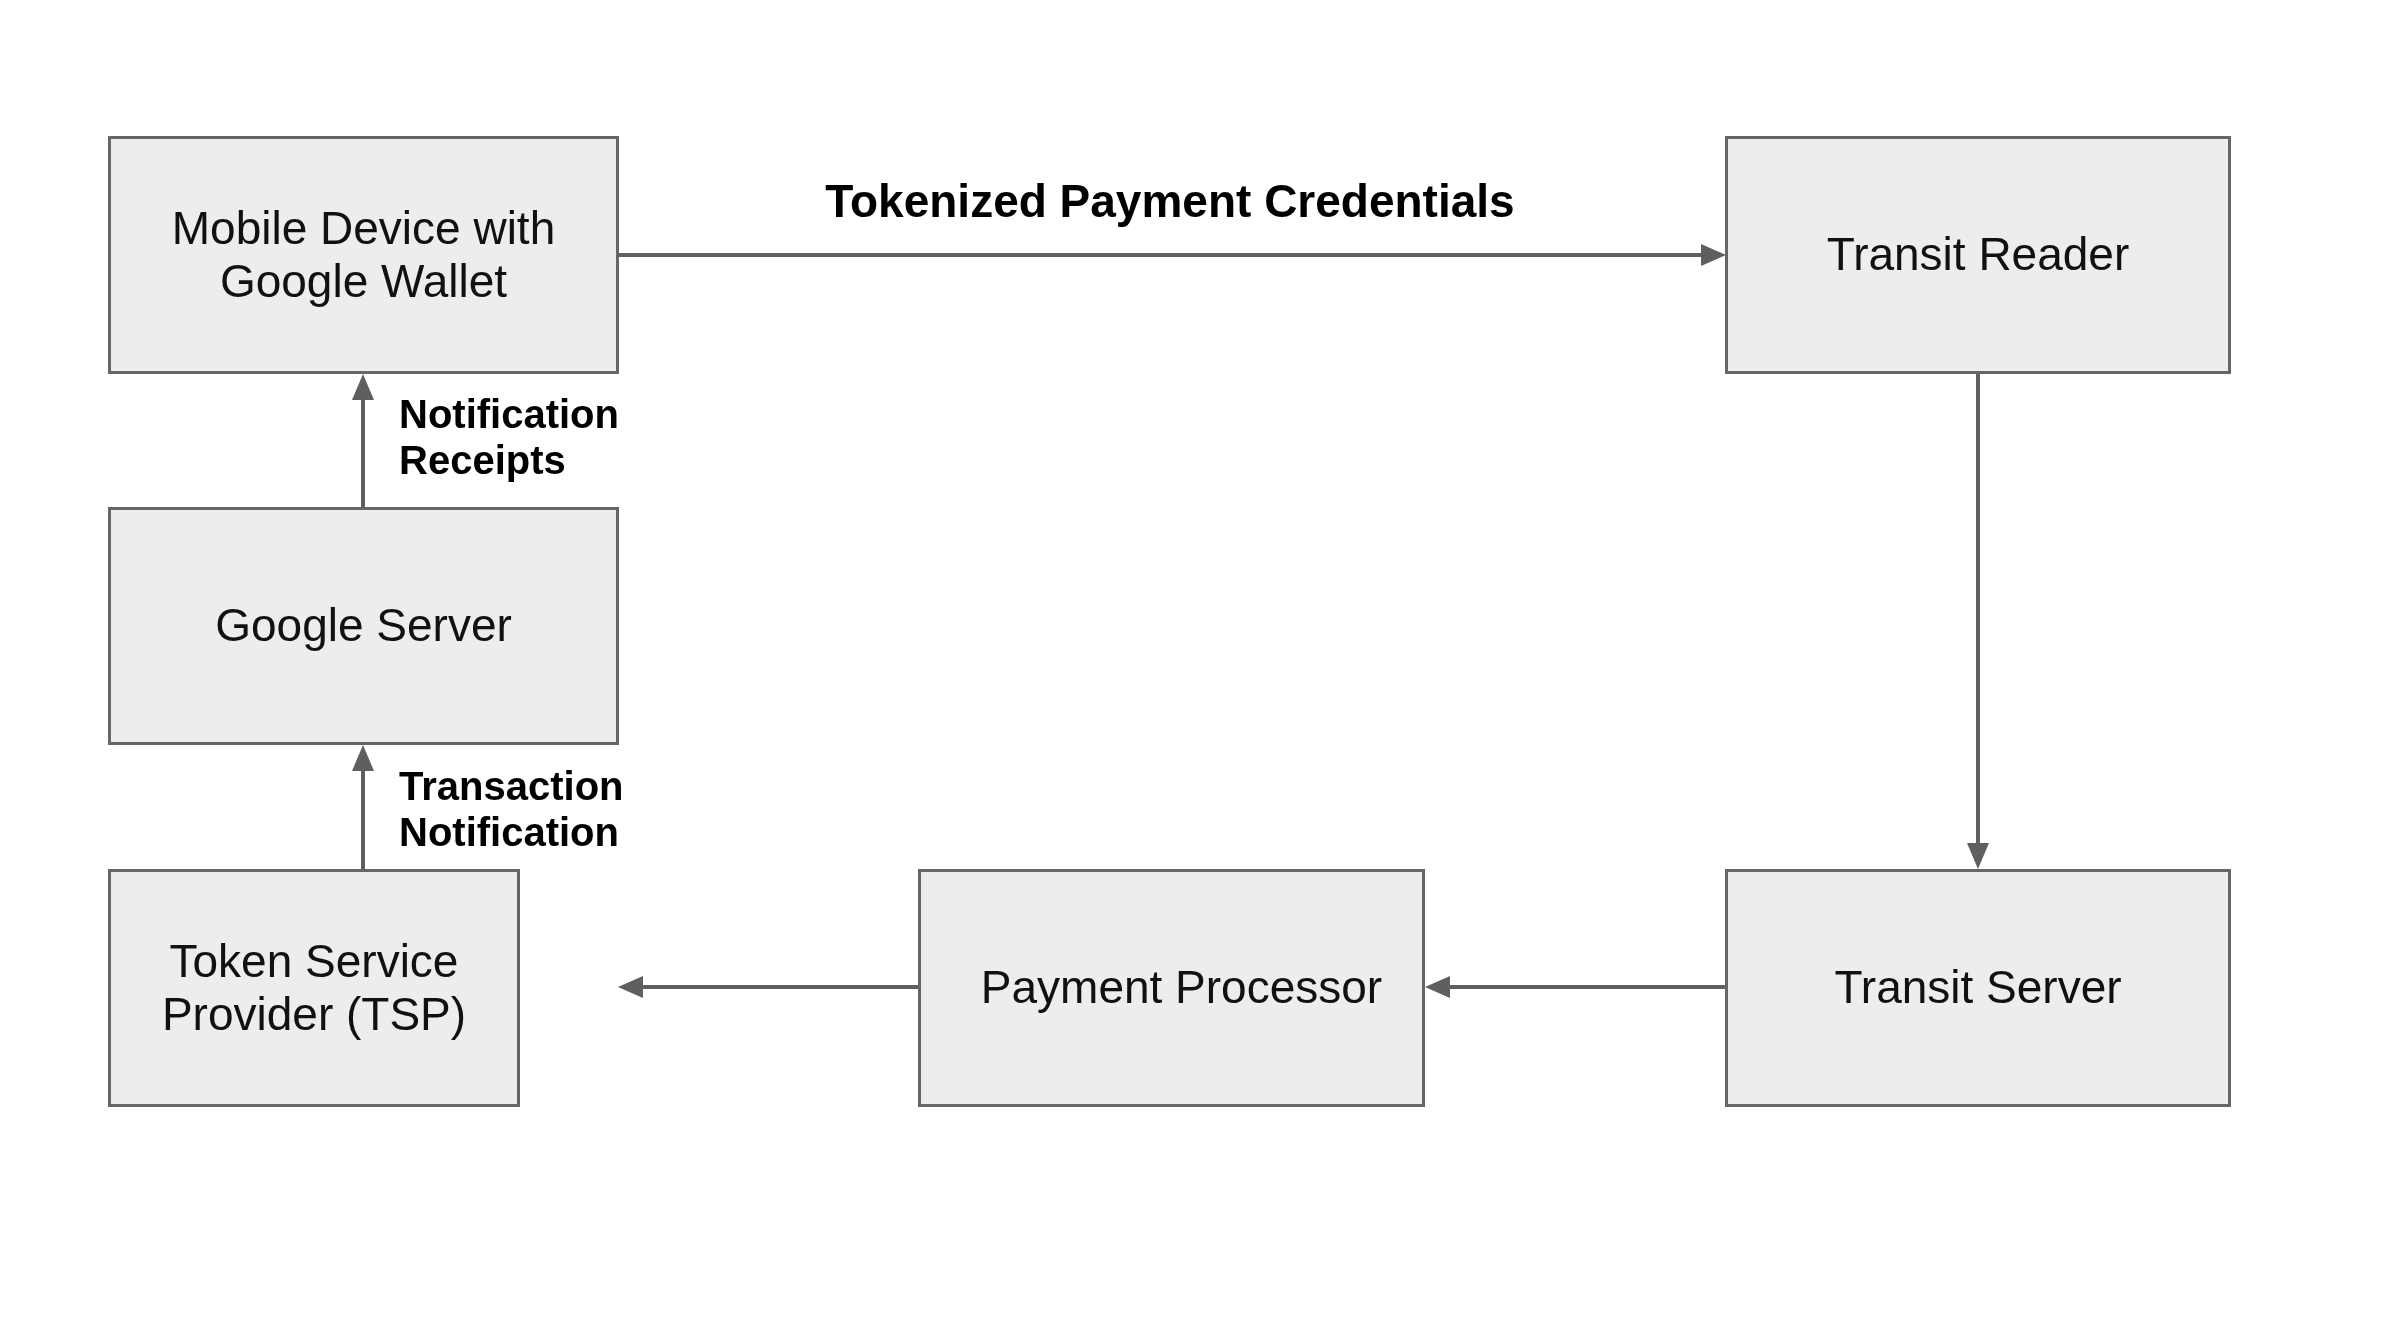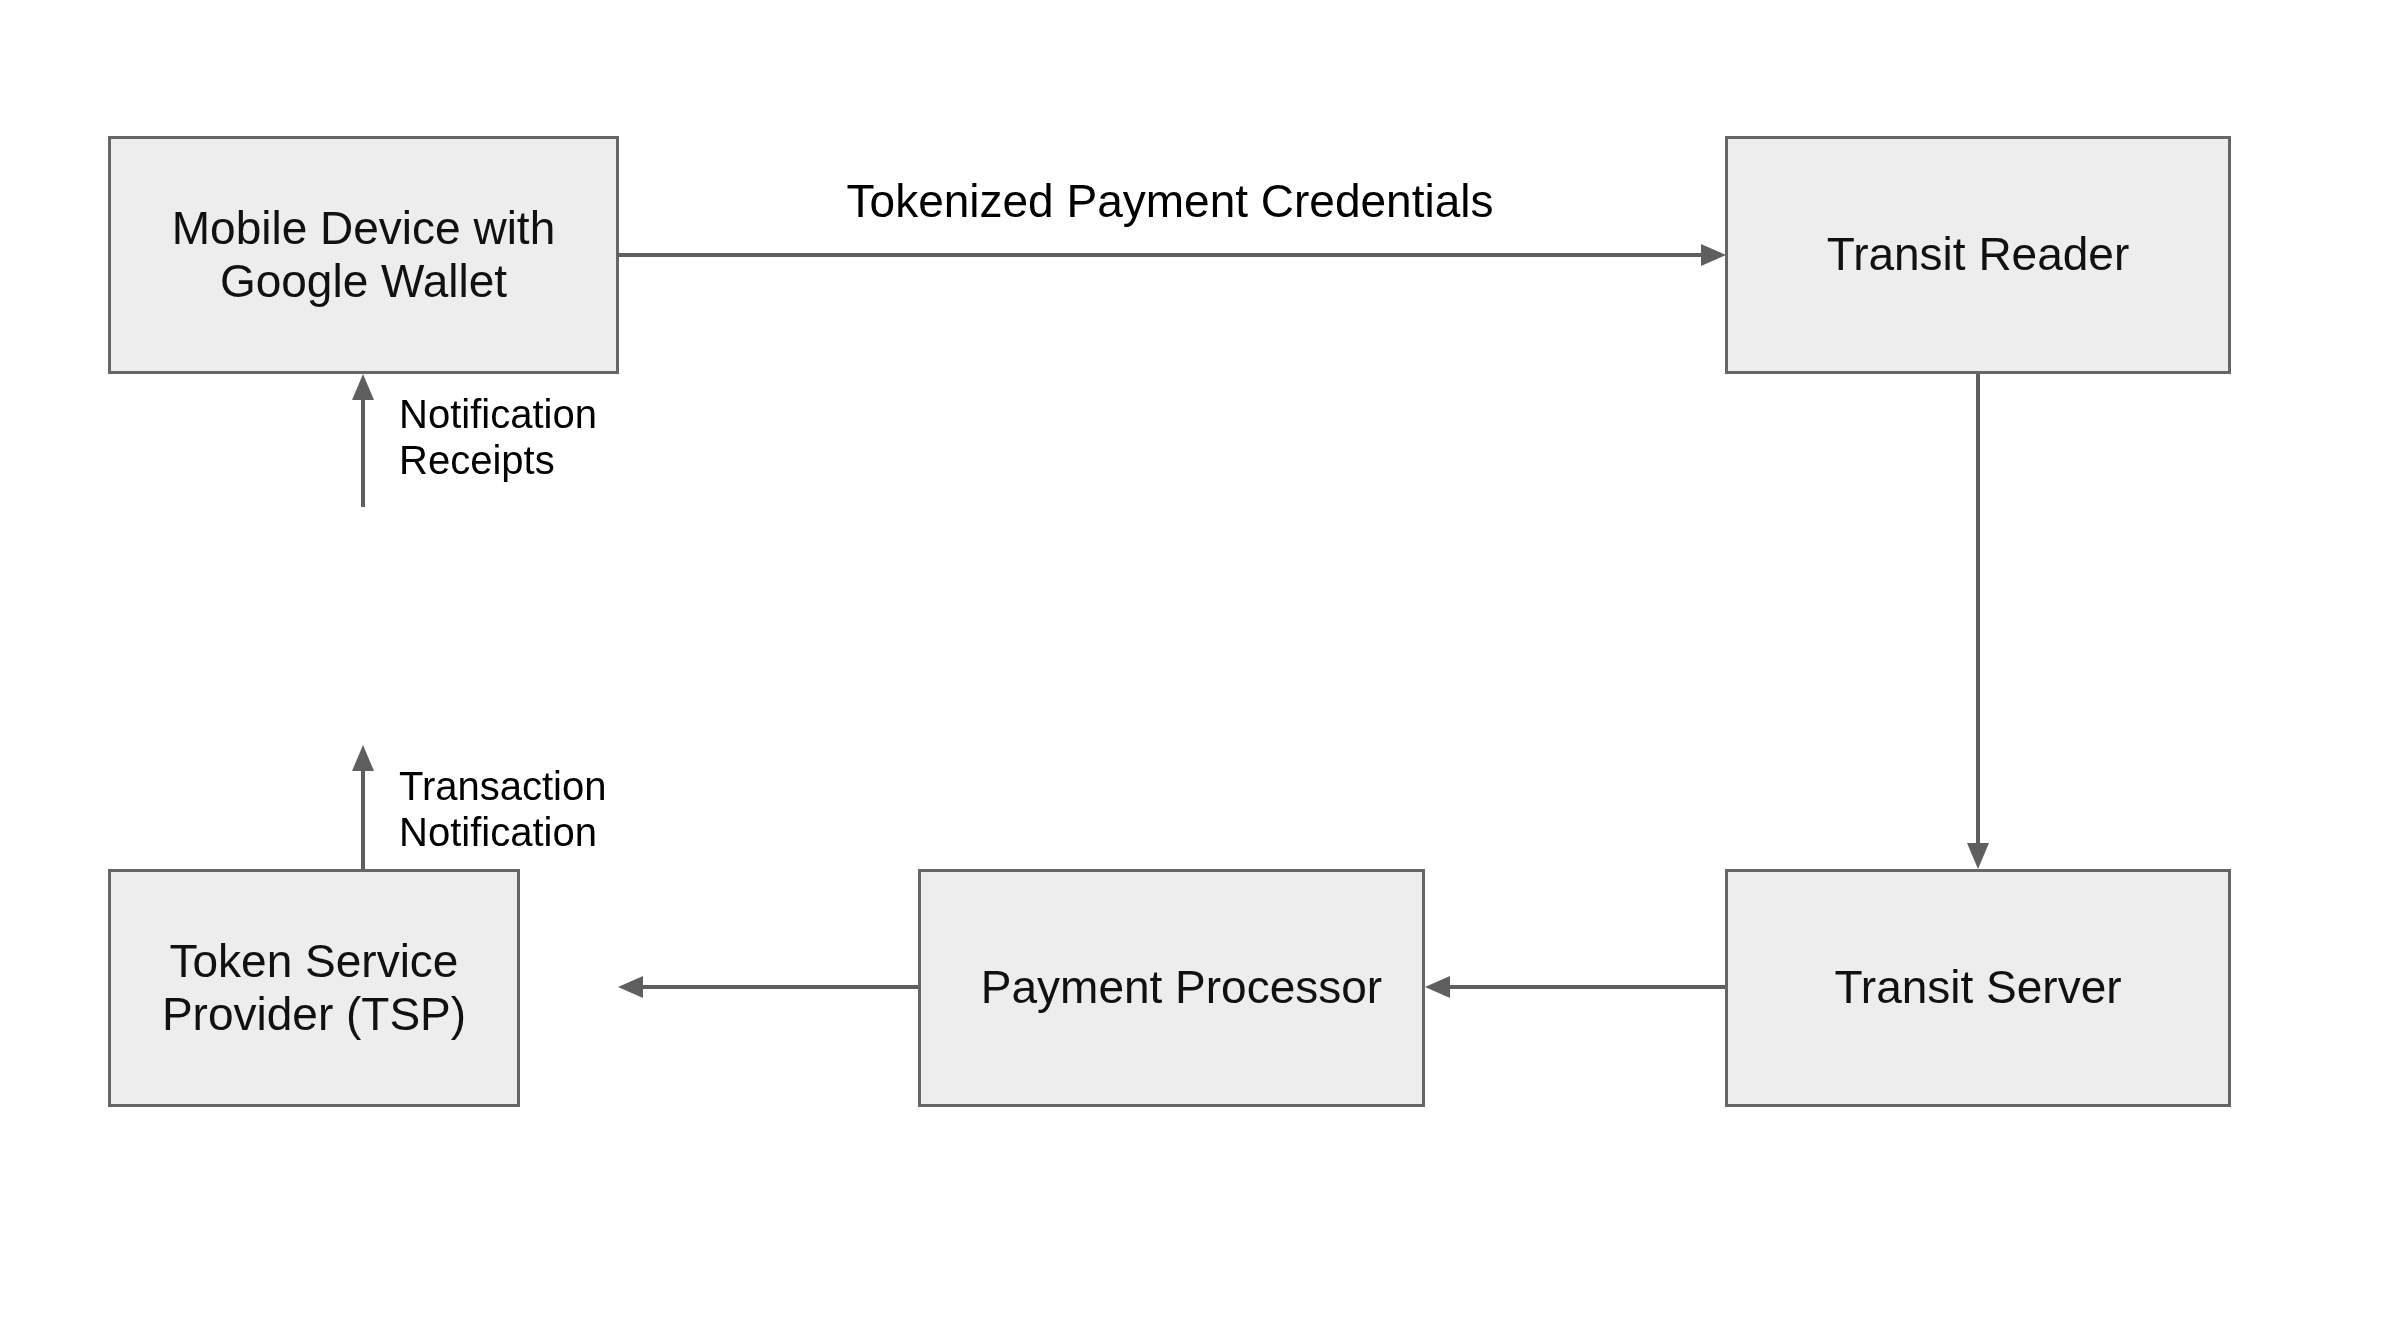--- a/index.html
+++ b/index.html
@@ -55,21 +55,21 @@
   .h-tokenized  {left:1701px; top:244px;}
   .h-batched    {left:1967px; top:843px;}
   .h-process    {left:1425px; top:976px;}
   .h-detokenize {left:618px;  top:976px;}
   .h-transaction{left:352px;  top:745px;}
   .h-receipts   {left:352px;  top:374px;}
 
   
   .elabel{
     position:absolute;
-    font-weight:400;color:var(--label);
+    font-weight:700;color:var(--label);
     font-size:40px;line-height:46px;
     white-space:pre-line;
   }
   .elabel.center{text-align:center;}
   .elabel.right {text-align:right;}
   .elabel.left  {text-align:left;}
   .l-tokenized  {left:619px;  top:175px;  width:1102px; font-size:46px;line-height:52px;}
   .l-receipts   {left:399px;  top:391px;  width:450px;}
   .l-intermit   {left:1548px; top:393px;  width:400px;}
   .l-batched    {left:1548px; top:699px;  width:400px;}
@@ -83,20 +83,23 @@
 <div class="canvas">
 
   <div class="node n-mobile">
     <span class="node-label">Mobile Device with Google Wallet</span>
   </div>
 
   <div class="node n-reader">
     <span class="node-label">Transit Reader</span>
   </div>
 
+  <div class="node n-google">
+    <span class="node-label">Google Server</span>
+  </div>
 
   <div class="node n-tsp">
     <span class="node-label">Token Service Provider (TSP)</span>
   </div>
 
   <div class="node n-payproc">
     <span class="node-label">Payment Processor</span>
   </div>
 
   <div class="node n-transrv">

